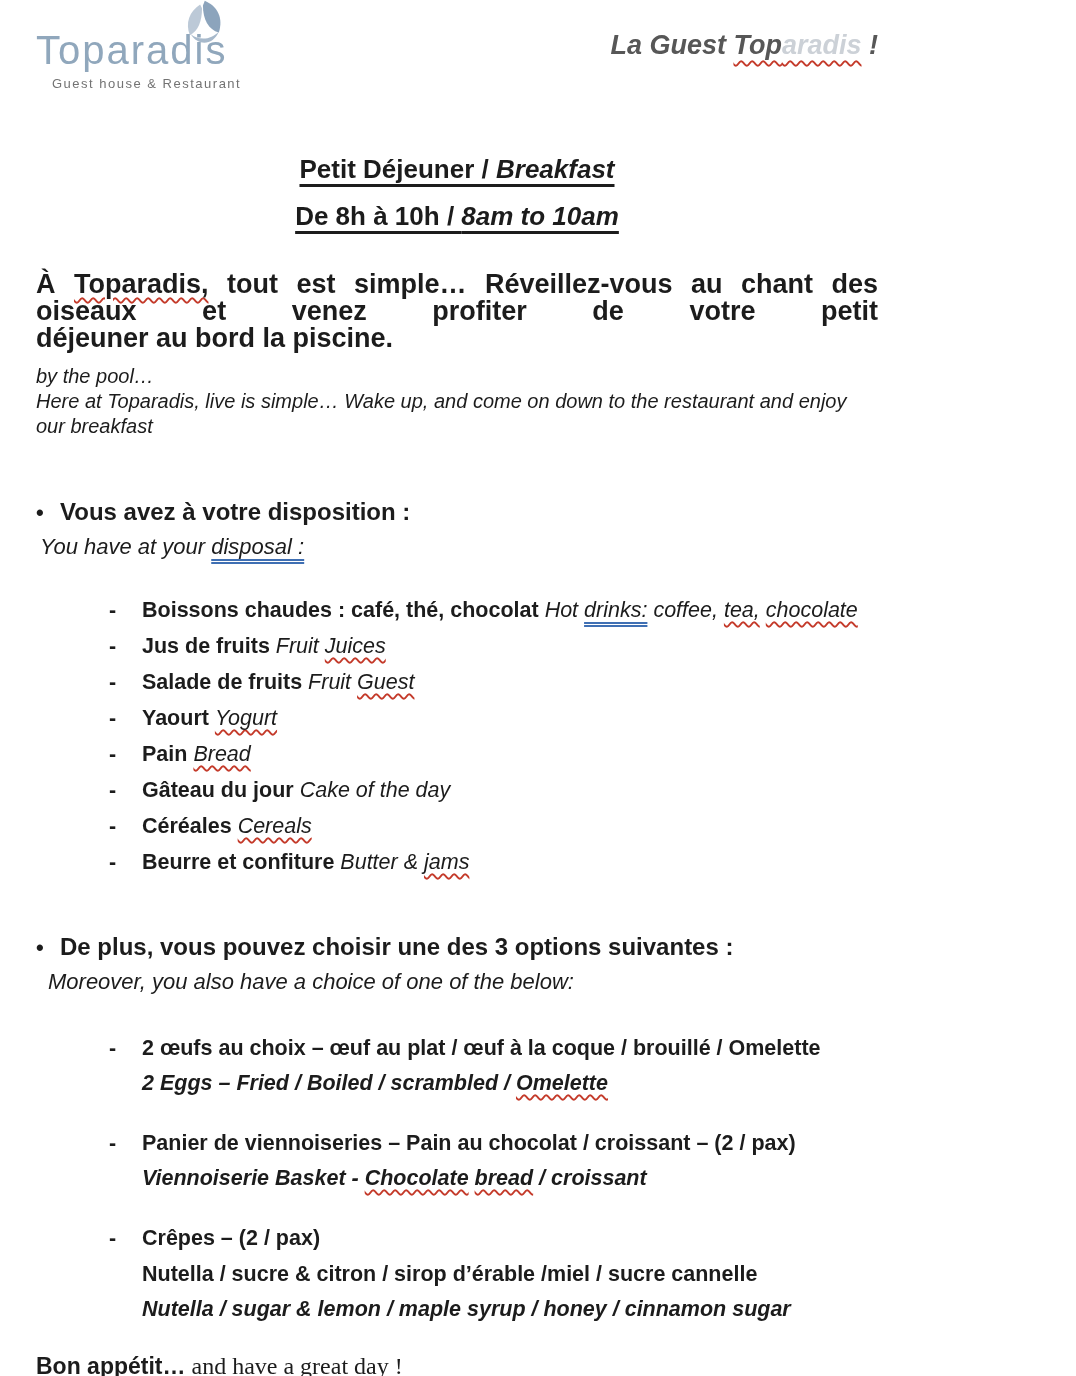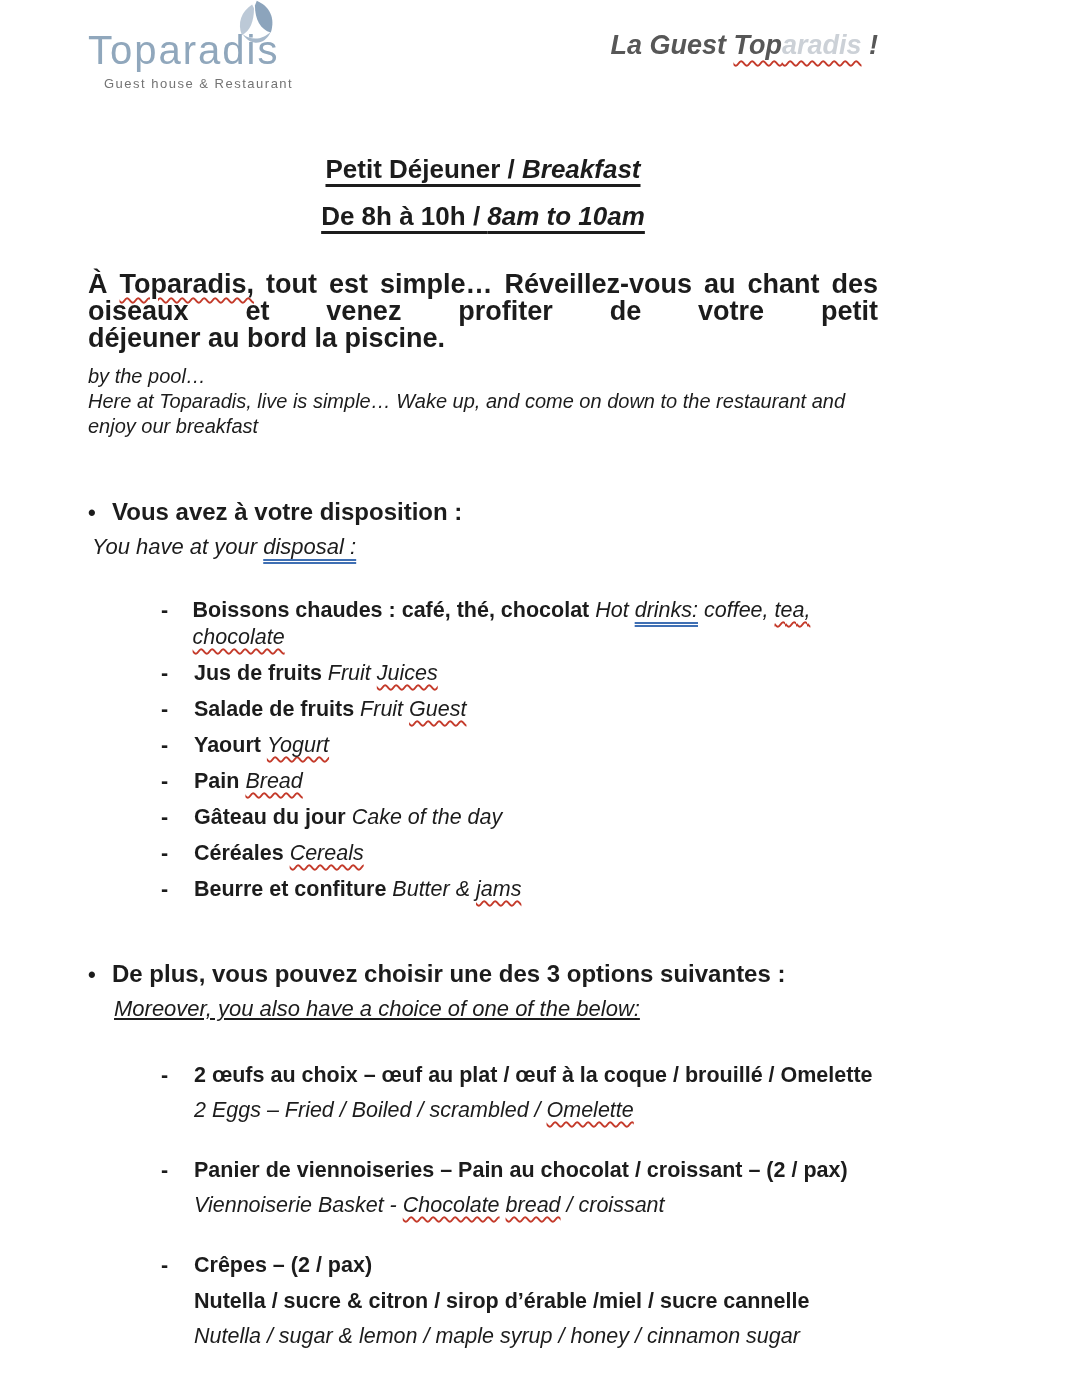--- a/index.html
+++ b/index.html
@@ -1,21 +1,21 @@
 <!DOCTYPE html>
 <html><head>
 <meta charset="utf-8">
 <style>
   * { box-sizing: border-box; margin: 0; padding: 0; }
   html,body { background:#fff; }
   body { font-family: "Liberation Sans", sans-serif; color:#1c1c1c; }
   .page {
     position: relative; width: 916px; height: 1376px;
     background:#ffffff; overflow: hidden;
-    padding: 4px 38px 0 88px;
+    padding: 4px 38px 0 36px;
   }
   
   .header { display:flex; justify-content: space-between; align-items: flex-start; height: 96px; }
   .logo { position: relative; width: 300px; height: 92px; }
   .brand { position:absolute; left:0; top:24px; font-size:40px; font-weight:400; letter-spacing:2px; color:#90a7bc; }
   .tagline { position:absolute; left:16px; top:72px; font-size:13px; letter-spacing:1.5px; color:#737373; }
   .flower { position:absolute; left:138px; top:-4px; }
   .carte { margin-top:26px; font-size:27px; font-style:italic; font-weight:600; color:#575757; white-space:nowrap; }
   .carte .marked { text-decoration-line:underline; text-decoration-style:wavy; text-decoration-color:#c43a2a; text-decoration-thickness:2px; text-underline-offset:6px; }
   .carte .faded { color:#ccd1d7; }
@@ -28,34 +28,34 @@
   .intro-fr { margin-top:31px; font-size:27px; font-weight:700; line-height:27px; }
   .jline { text-align:justify; text-align-last:justify; }
   .intro-en { margin-top:12px; font-size:20px; font-style:italic; line-height:25px; }
   
   .sec-head { display:flex; align-items:baseline; font-size:24px; font-weight:700; line-height:30px; }
   .sec-head .bullet { width:24px; font-size:22px; }
   .sec-sub { margin-top:5px; font-size:22px; font-style:italic; line-height:28px; }
   .sec1 { margin-top:58px; }
   .sec1 .sec-sub { margin-left:4px; }
   .sec2 { margin-top:56px; }
-  .sec2 .sec-sub { margin-left:26px;text-decoration:underline; }
+  .sec2 .sec-sub { margin-left:12px; }
   
   .menu-list { margin-top:36px; }
   .li { display:flex; padding-left:73px; margin-bottom:9px; font-size:21.5px; line-height:27px; }
   .dash { width:33px; font-weight:700; }
   .fr-b { font-weight:700; }
   .en-i { font-style:italic; }
   
   .opt-list { margin-top:34px; }
   .opt { display:flex; padding-left:73px; margin-bottom:24px; font-size:21.5px; }
   .opt .dash { width:33px; line-height:36px; }
   .opt-lines { flex:1; }
   .opt-bold { font-weight:700; line-height:36px; }
-  .opt-italic { font-style:italic; line-height:35px; }
+  .opt-italic { font-style:italic; line-height:35px;font-weight:bold; }
   
   .u-wavy { text-decoration-line:underline; text-decoration-style:wavy; text-decoration-color:#c43a2a; text-decoration-thickness:2px; text-underline-offset:4px; }
   .u-double { text-decoration-line:underline; text-decoration-style:double; text-decoration-color:#3f6fb3; text-decoration-thickness:1.5px; text-underline-offset:5px; }
   
   .footer-line { margin-top:12px; font-size:23px; line-height:31px; white-space:nowrap; }
   .footer-bold { font-weight:700; }
   .footer-serif { font-family:"Liberation Serif", serif; font-size:24px; }
   .autocorrect { margin-top:5px; margin-left:460px; width:50px; height:42px;
     background:#fdfdfd; border:1px solid #c9c9c9; border-radius:6px;
     position:relative; box-shadow:0 1px 2px rgba(0,0,0,.12); }

